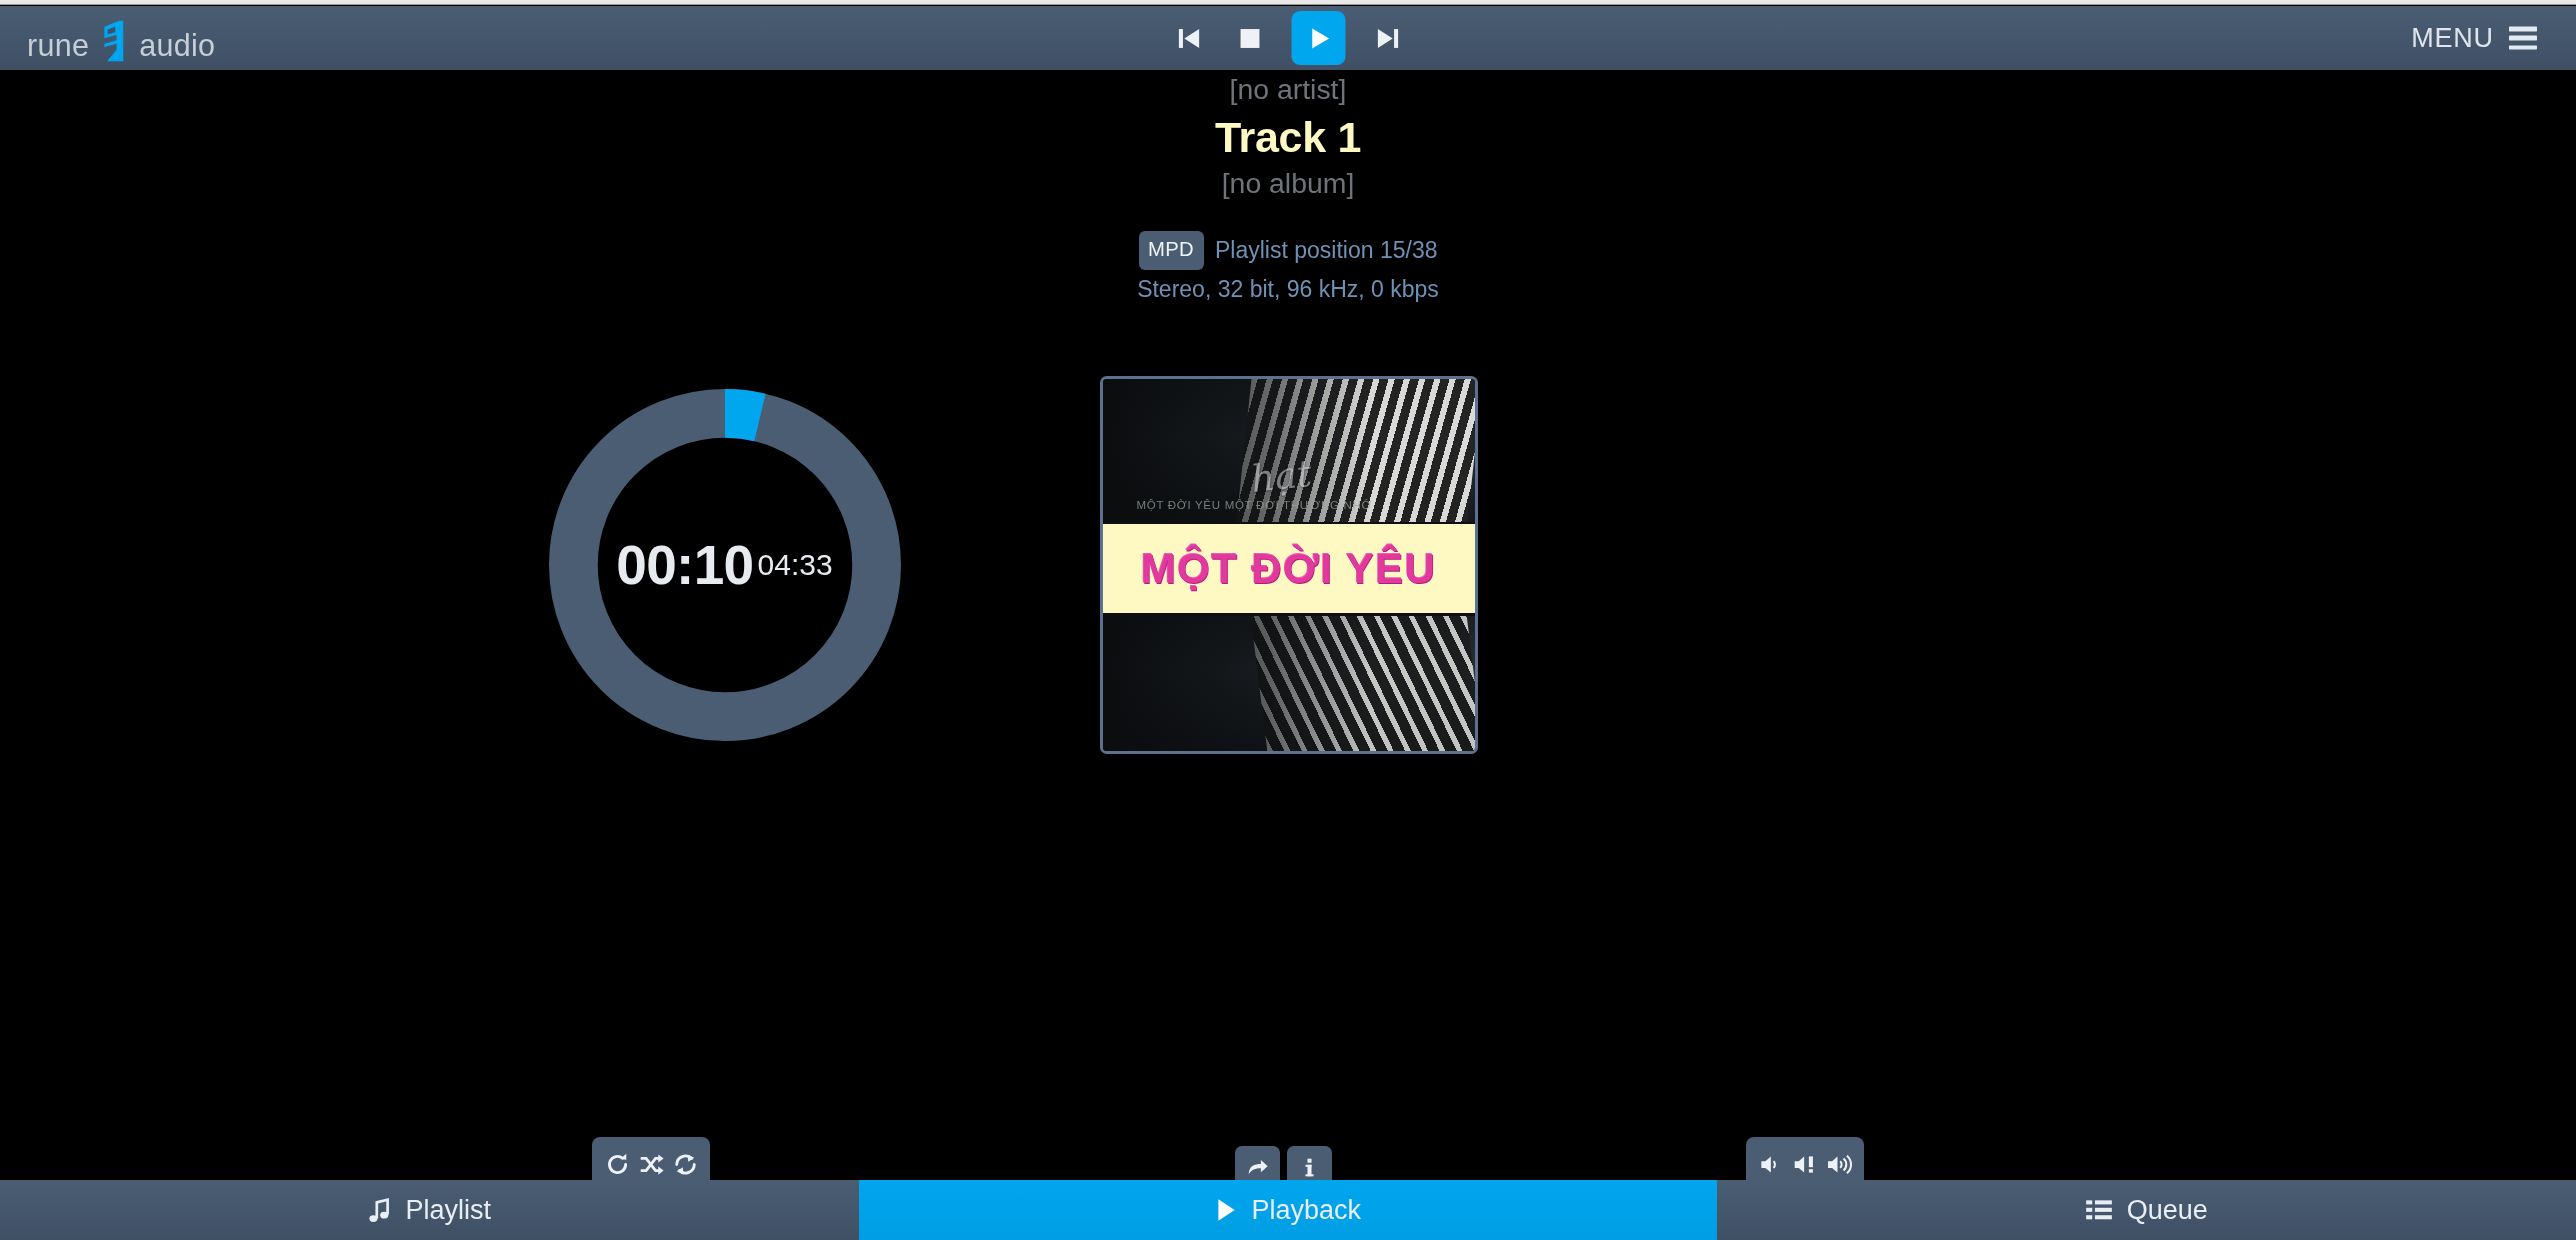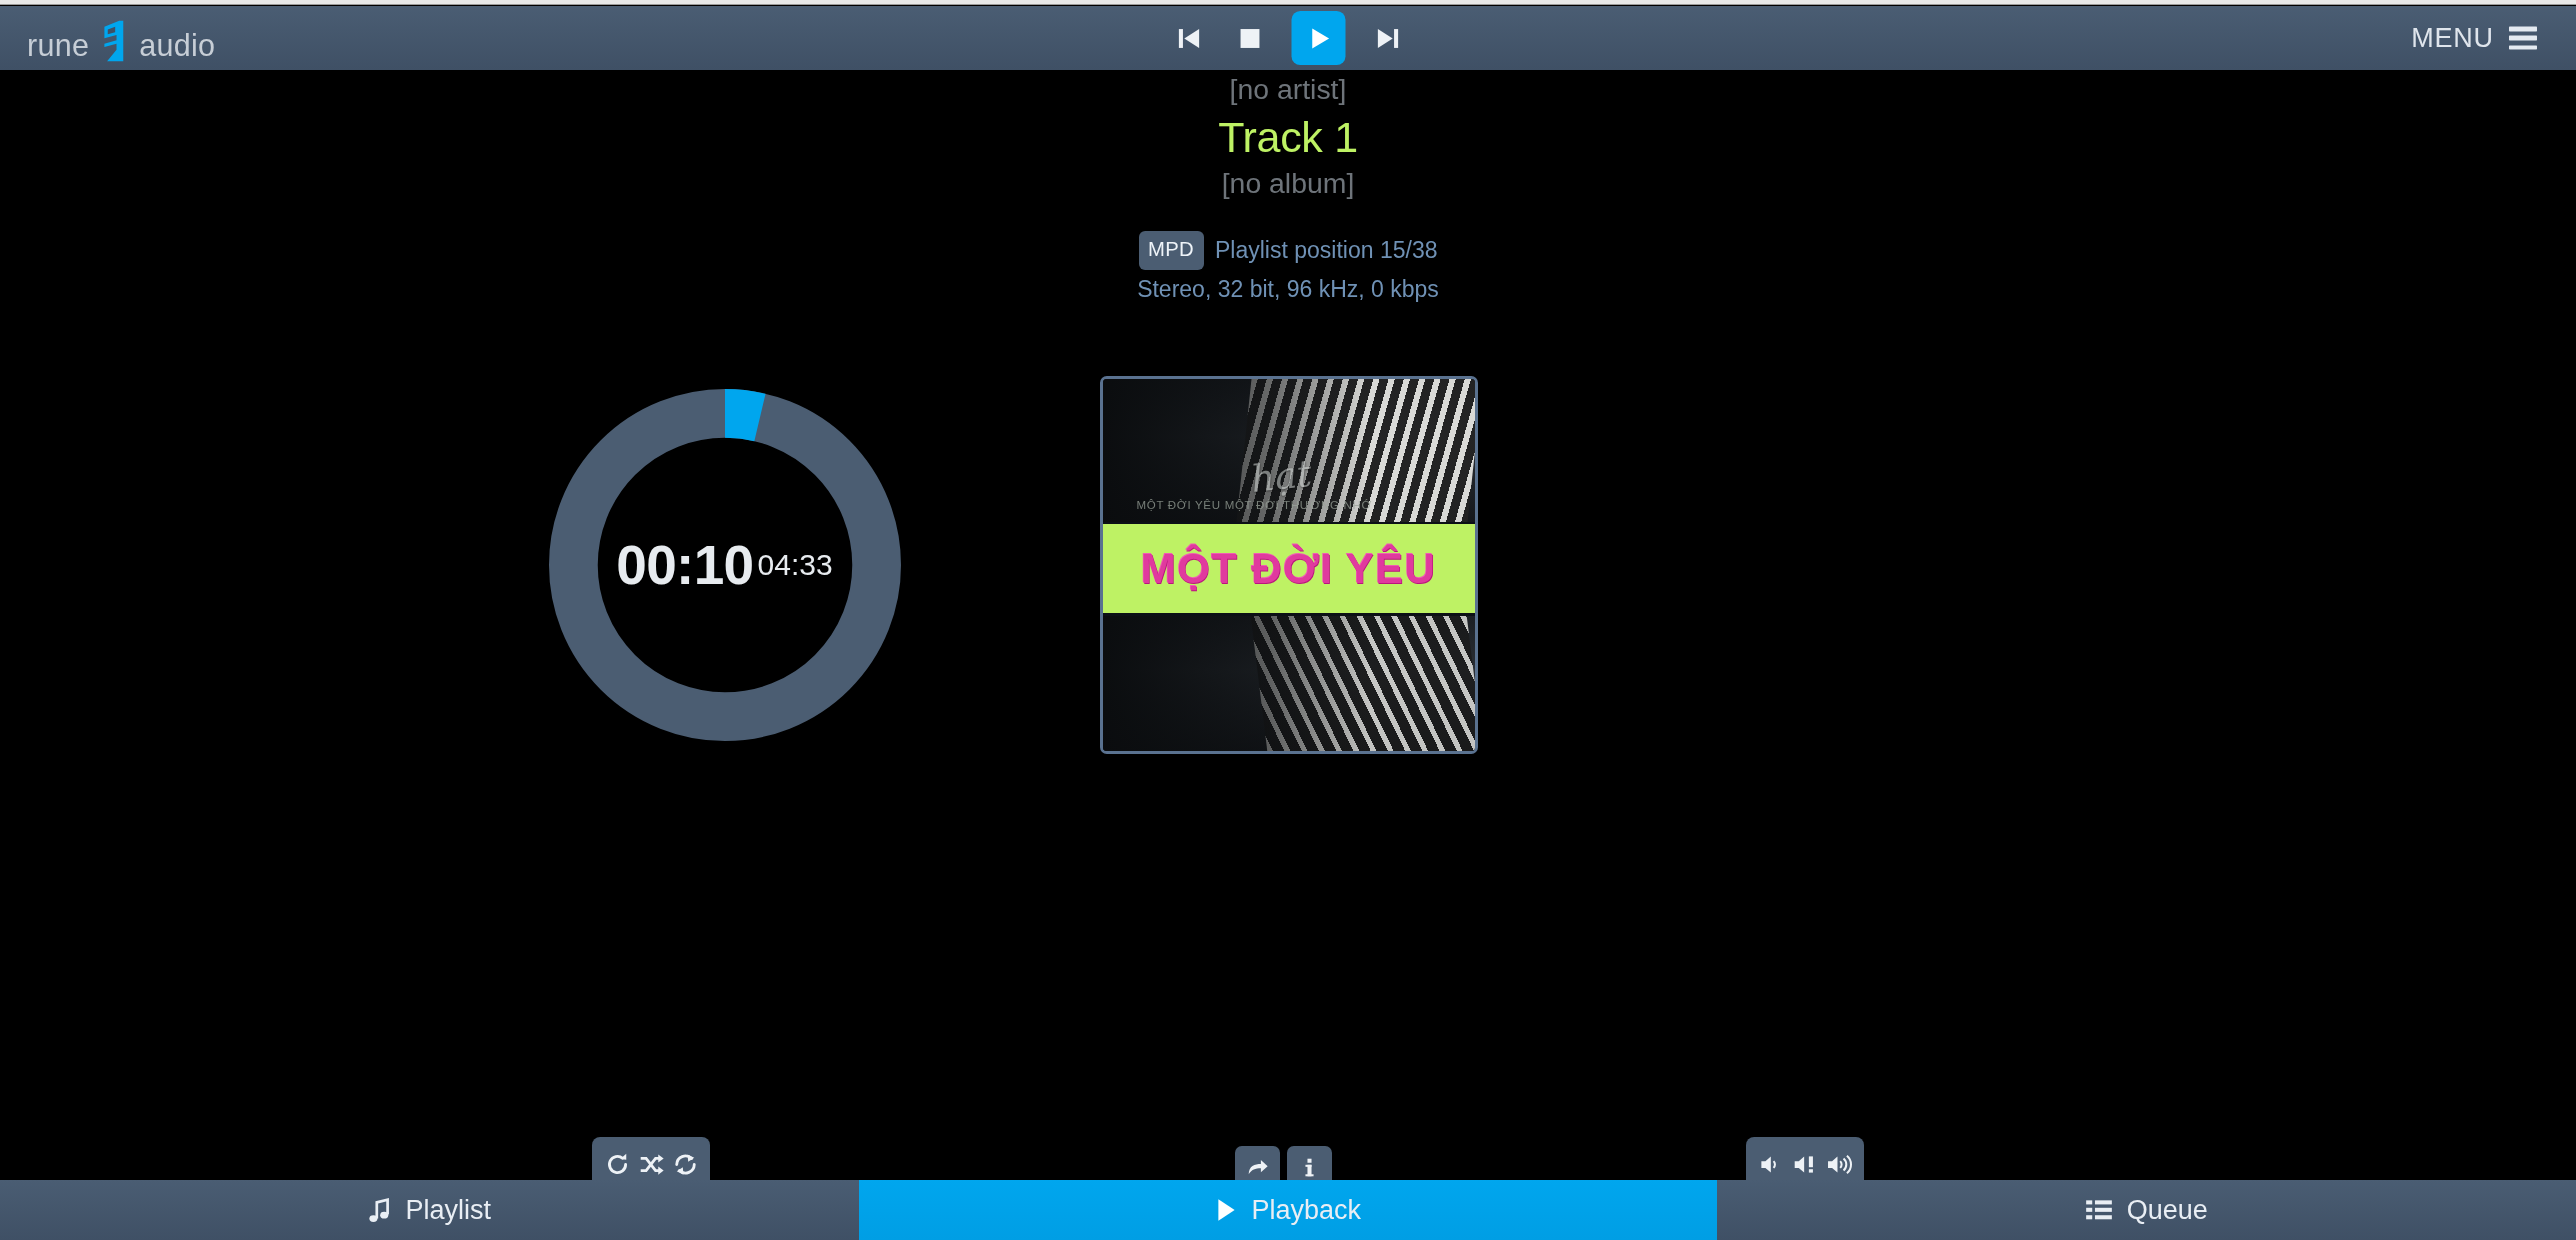--- a/index.html
+++ b/index.html
@@ -80,21 +80,21 @@
   #trackinfo {
     position: absolute; top: 72px; left: 0;
     width: 2576px;
     text-align: center;
   }
   #artist-line, #album-line {
     font-size: 28.4px; color: #6e747a; font-weight: 300;
     line-height: 1.25;
   }
   #title-line {
-    font-size: 43px; color: #bef264; font-weight: normal;
+    font-size: 43px; color: #fef9c3; font-weight: bold;
     line-height: 1.35; letter-spacing: -0.3px;
   }
   #meta-block { margin-top: 30px; }
   #meta-row1 {
     display: flex; align-items: center; justify-content: center; gap: 11.5px;
     line-height: 1.5;
   }
   #mpd-badge {
     display: inline-block;
     background: #4b5d72;
@@ -197,21 +197,21 @@
     text-shadow: 0 0.7px 2px #000;
   }
   .art-subtext {
     position: absolute; top: 120px; left: 34px;
     color: #9aa39a; font-size: 11.5px; letter-spacing: 0.7px;
     opacity: .75;
   }
   .art-band {
     position: absolute; left: 0; top: 145px;
     width: 100%; height: 89px;
-    background: #bef264;
+    background: #fef9c3;
     display: flex; align-items: center; justify-content: center;
   }
   .art-band span {
     font-size: 42px; font-weight: bold;
     color: #e03a9e;
     letter-spacing: 1.4px;
     text-shadow:
       0.7px 0.7px 0 #b9167c,
       -0.7px -0.7px 0 #f05cb4;
     white-space: nowrap;

